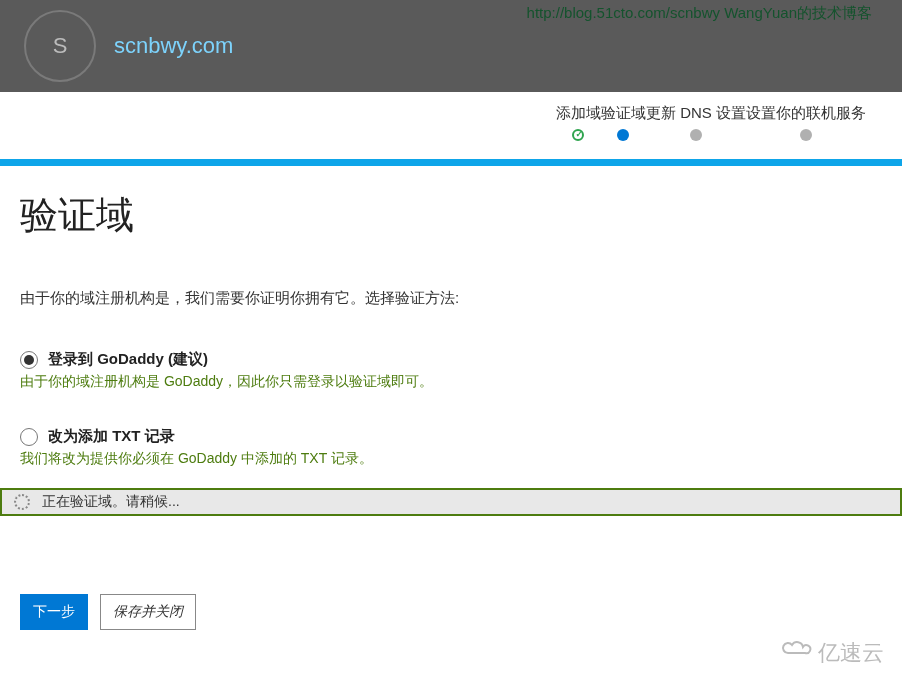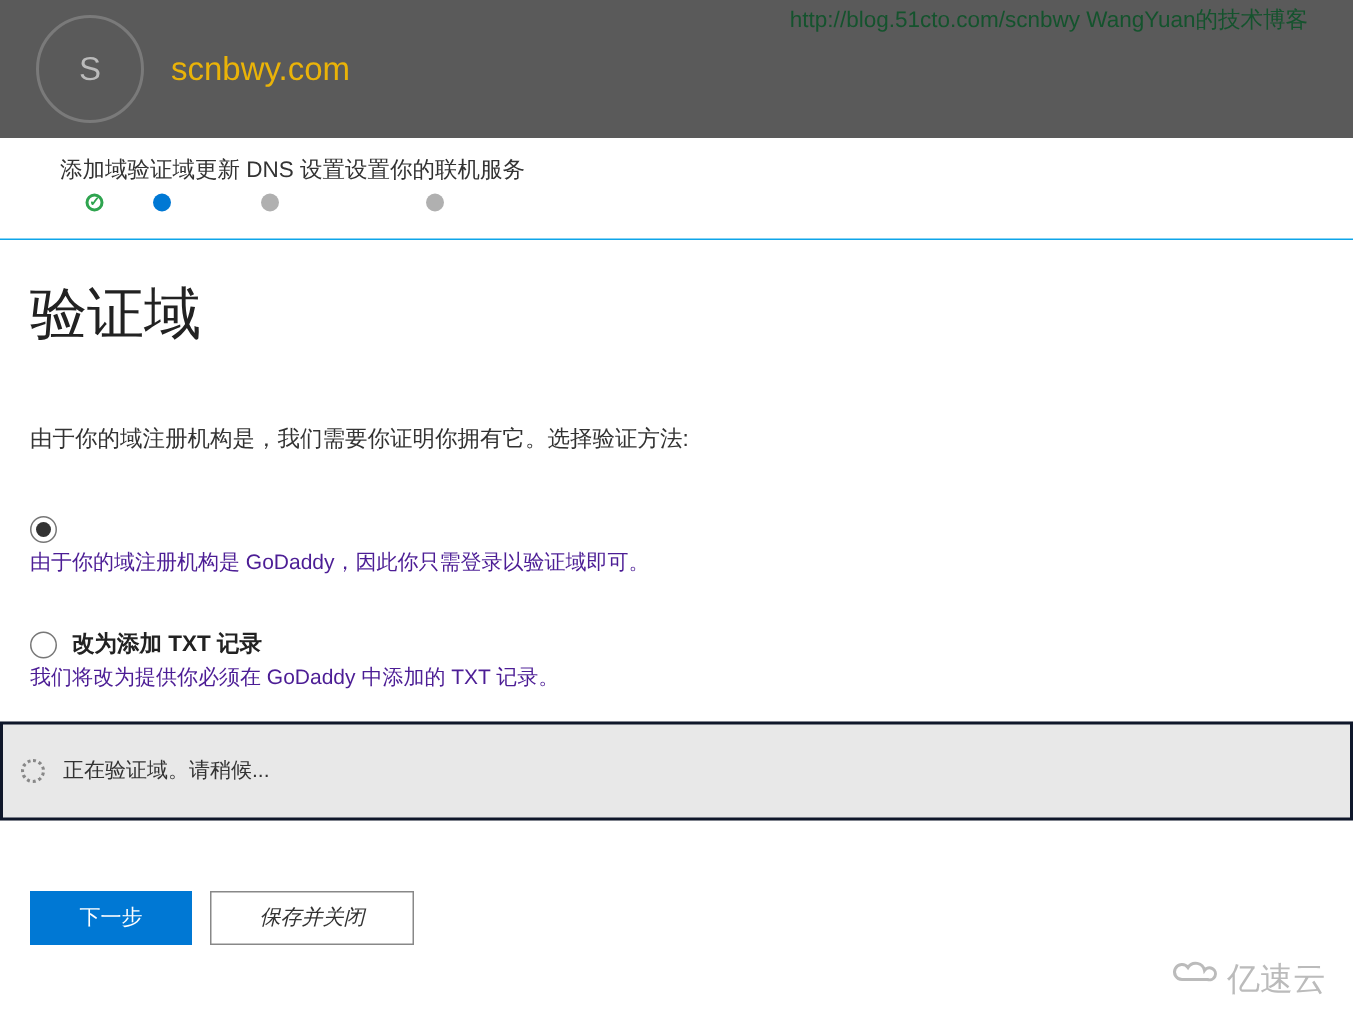--- a/index.html
+++ b/index.html
@@ -37,29 +37,29 @@
       border: 2px solid #7a7a7a;
       background: #5a5a5a;
       display: flex;
       align-items: center;
       justify-content: center;
       color: #bbb;
       font-size: 22px;
       margin-right: 18px;
     }
     .header-title {
-      color: #eab308;
+      color: #7dd3fc;
       font-size: 22px;
       font-weight: 300;
     }
     .stepper {
       display: flex;
-      justify-content: flex-start;
+      justify-content: flex-end;
       padding: 12px 36px 18px 40px;
-      border-bottom: 1px solid #0ea5e9;
+      border-bottom: 7px solid #0ea5e9;
     }
     .step {
       display: flex;
       flex-direction: column;
       align-items: center;
       gap: 6px;
     }
     .step-label {
       font-size: 15px;
       color: #333;
@@ -129,26 +129,26 @@
       border-radius: 50%;
       background: #333;
     }
     .radio-label {
       font-size: 15px;
       font-weight: 600;
       color: #222;
     }
     .radio-desc {
       font-size: 14px;
-      color: #4c1d95;
+      color: #4d7c0f;
     }
     .status-bar {
       background: #e8e8e8;
-      border: 2px solid #0f172a;
-      padding: 22px 12px;
+      border: 2px solid #4d7c0f;
+      padding: 3px 12px;
       margin: 16px -20px 0 -20px;
       display: flex;
       align-items: center;
       gap: 12px;
       margin-top: 8px;
     }
     .spinner {
       width: 16px;
       height: 16px;
       border: 2px dotted #888;
@@ -160,21 +160,21 @@
       color: #333;
     }
     .button-row {
       position: absolute;
       bottom: 50px;
       left: 20px;
       display: flex;
       gap: 12px;
     }
     .btn {
-      padding: 8px 32px;
+      padding: 8px 12px;
       font-size: 14px;
       cursor: pointer;
       border: 1px solid #0078d4;
     }
     .btn-primary {
       background: #0078d4;
       color: #fff;
     }
     .btn-secondary {
       background: #fff;
@@ -226,20 +226,21 @@
   </div>
 </div>
 
 <div class="content">
   <h1 class="page-title">验证域</h1>
   <p class="instruction">由于你的域注册机构是，我们需要你证明你拥有它。选择验证方法:</p>
 
   <div class="radio-option">
     <div class="radio-row">
       <span class="radio selected"></span>
+      <span class="radio-label">登录到 GoDaddy (建议)</span>
     </div>
     <div class="radio-desc">由于你的域注册机构是 GoDaddy，因此你只需登录以验证域即可。</div>
   </div>
 
   <div class="radio-option" style="margin-top:36px;">
     <div class="radio-row">
       <span class="radio"></span>
       <span class="radio-label">改为添加 TXT 记录</span>
     </div>
     <div class="radio-desc">我们将改为提供你必须在 GoDaddy 中添加的 TXT 记录。</div>

